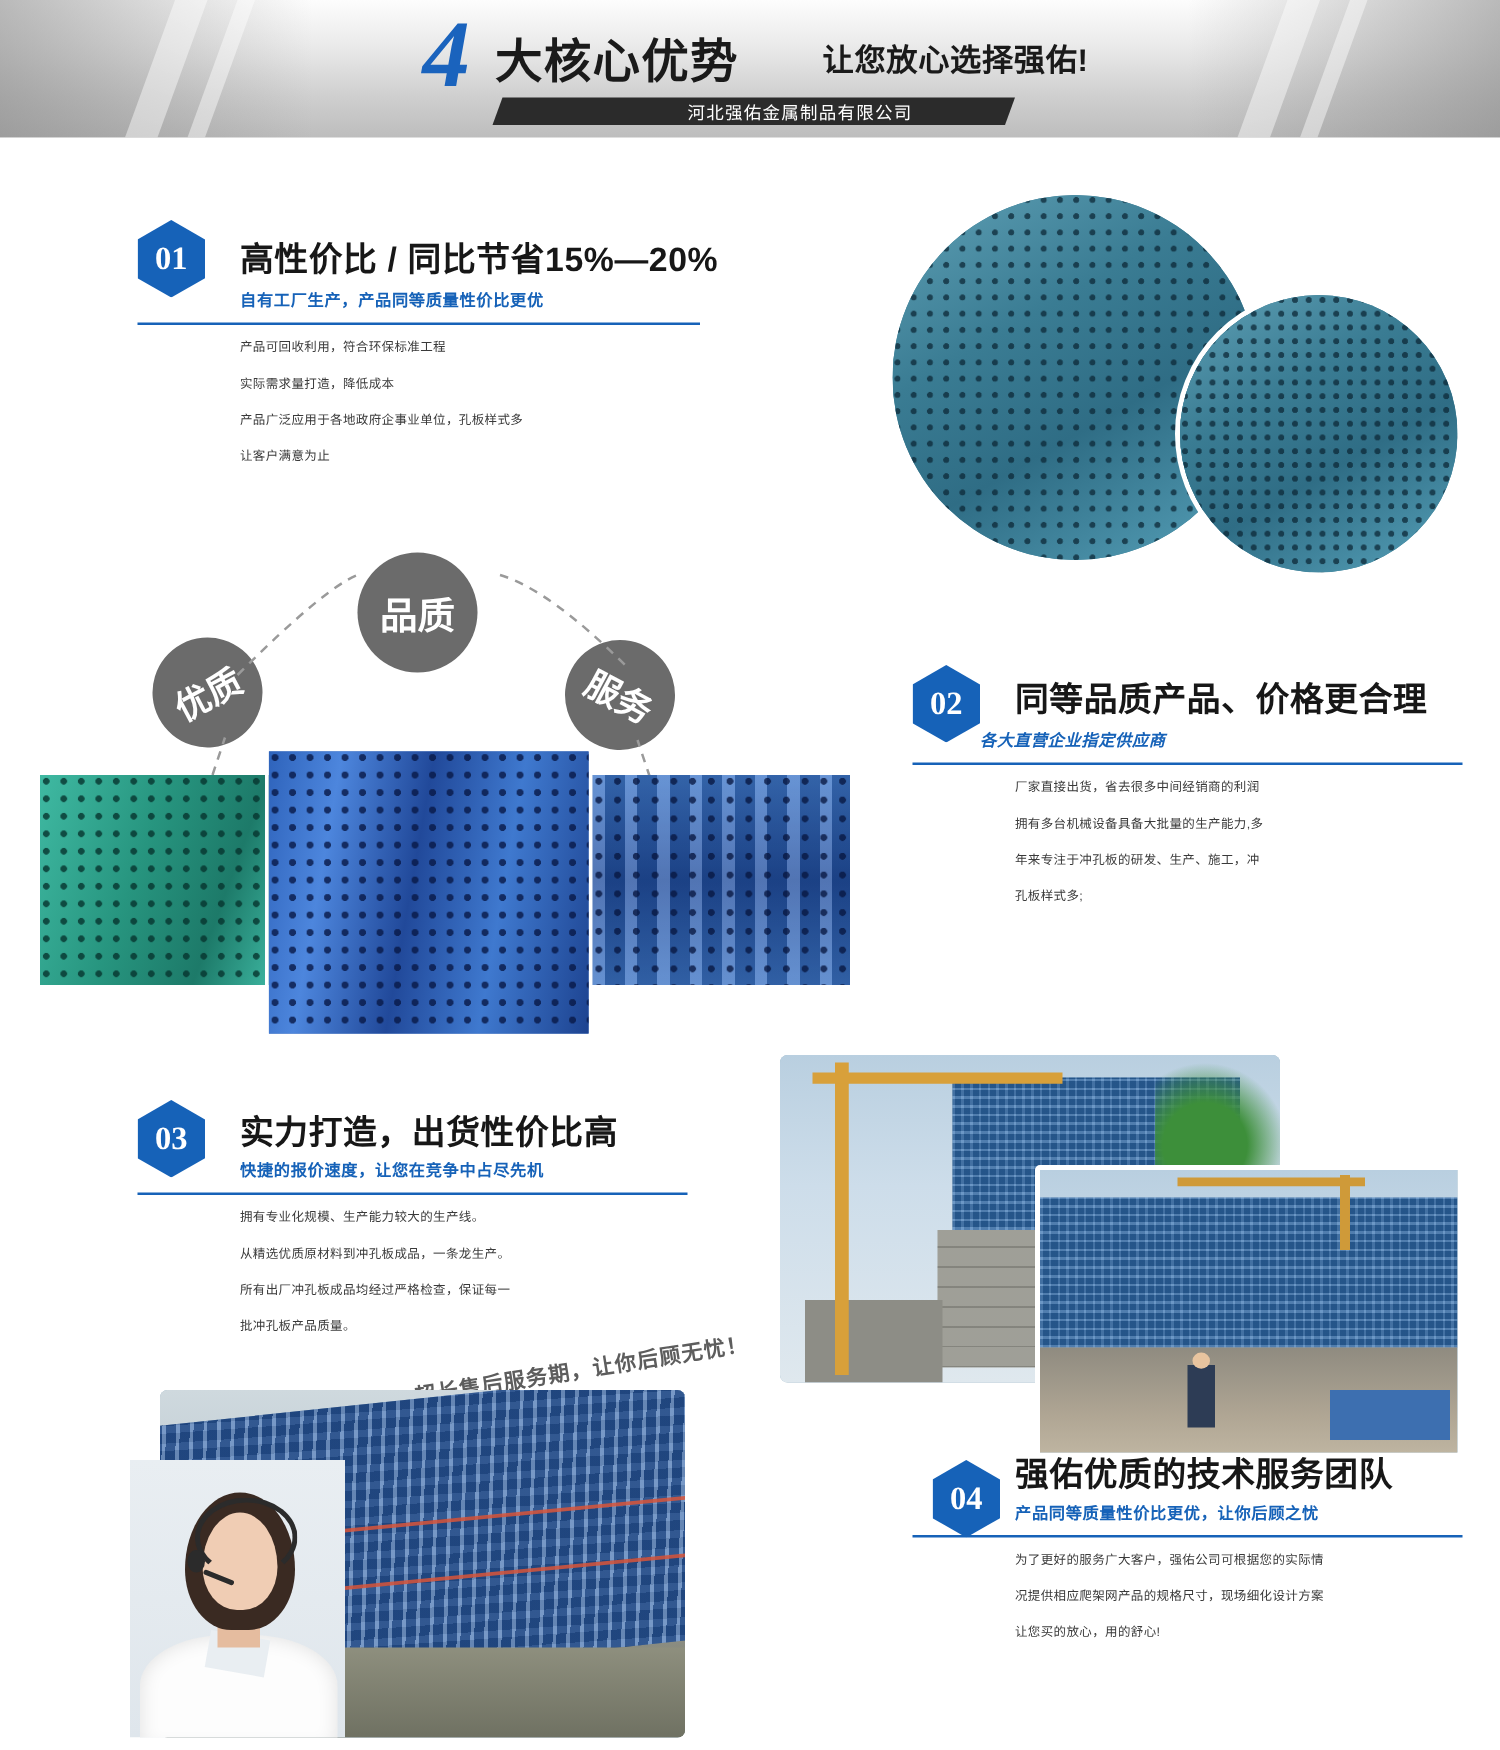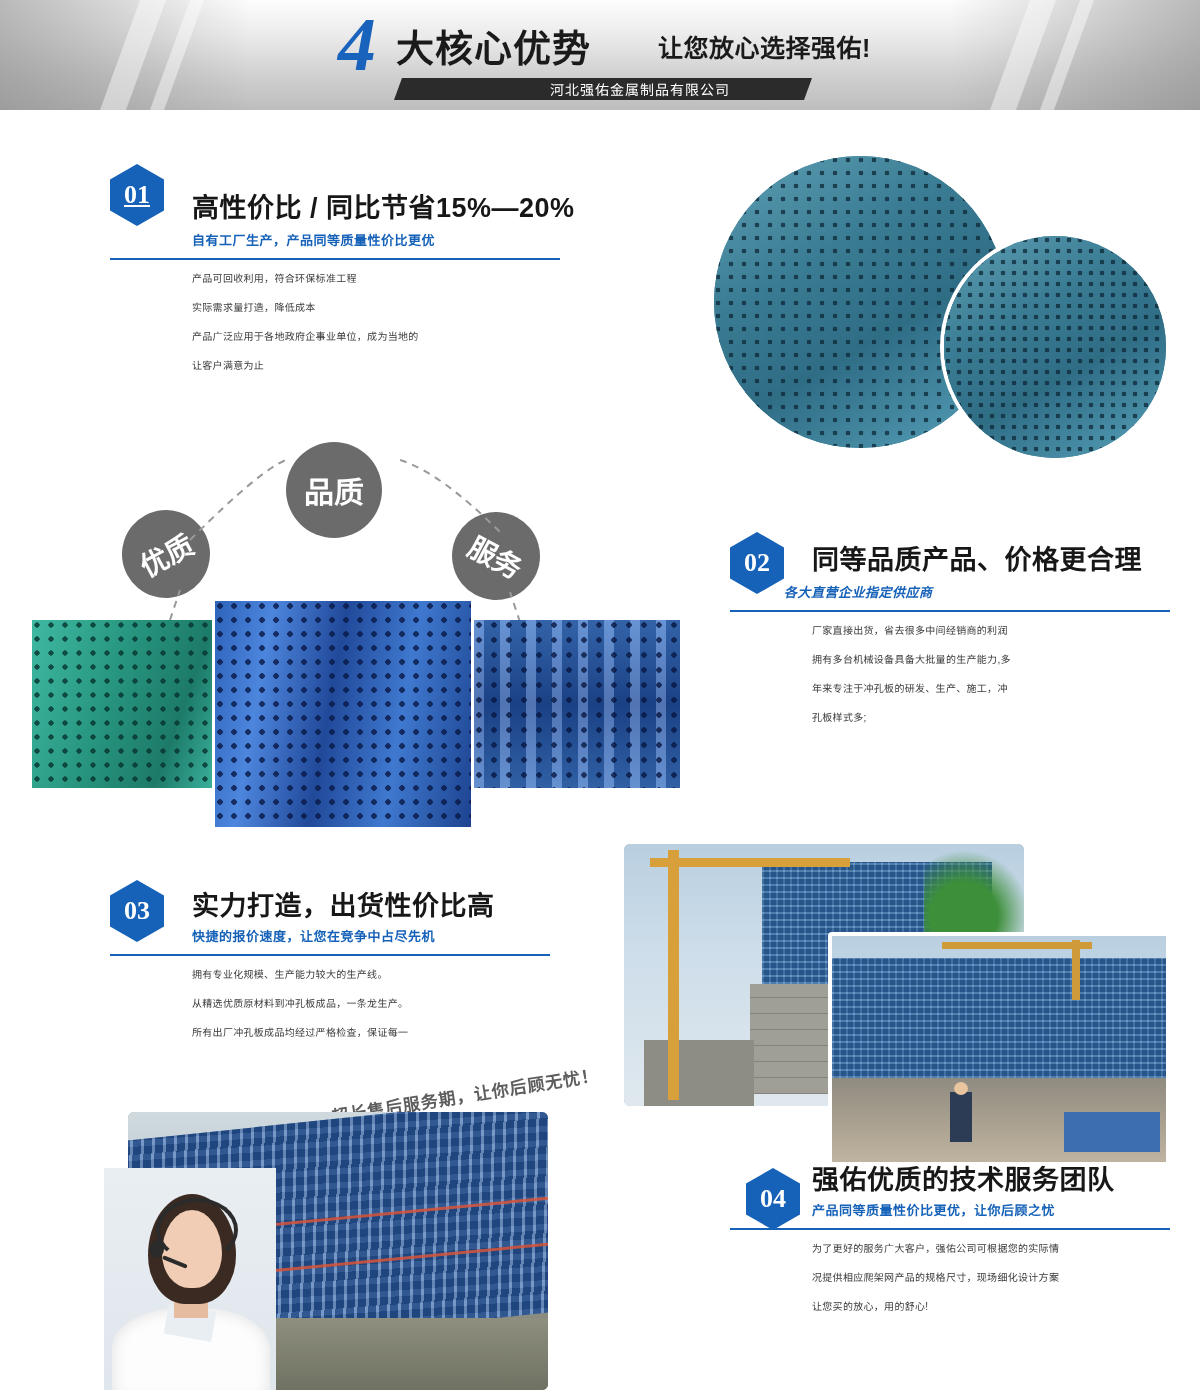--- a/index.html
+++ b/index.html
@@ -289,28 +289,28 @@
     <div class="hdr-stripe" style="left:1060px; width:14px;"></div>
 
     <div class="big-four">4</div>
     <div class="hdr-main">大核心优势</div>
     <div class="hdr-sub">让您放心选择强佑!</div>
     <div class="hdr-bar"></div>
     <div class="hdr-bar-text">河北强佑金属制品有限公司</div>
   </div>
 </div>
 
-<div class="badge" style="left:110px; top:164px;text-decoration:underline;">01</div>
+<div class="badge" style="left:110px; top:176px;">01</div>
 <div class="title-main" style="left:192px; top:186px;">高性价比 / 同比节省15%—20%</div>
 <div class="title-sub" style="left:192px; top:230px;">自有工厂生产，产品同等质量性价比更优</div>
 <div class="title-rule" style="left:110px; top:258px; width:450px;"></div>
 <div class="body-text" style="left:192px; top:264px;">
   <div>产品可回收利用，符合环保标准工程</div>
   <div>实际需求量打造，降低成本</div>
-  <div>产品广泛应用于各地政府企事业单位，成为当地的</div>
+  <div>产品广泛应用于各地政府企事业单位，孔板样式多</div>
   <div>让客户满意为止</div>
 </div>
 
 <div class="circ" style="left:710px; top:152px; width:300px; height:300px;">
   <div class="perf-a"></div>
   <div style="position:absolute; left:18px; top:352px; width:0; height:0;"></div>
 </div>
 <div class="circ" style="left:940px; top:232px; width:230px; height:230px;">
   <div class="perf-a" style="background-size:11px 11px, 100% 100%;"></div>
 </div>
@@ -353,20 +353,21 @@
 </div>
 
 <div class="badge" style="left:110px; top:880px;">03</div>
 <div class="title-main" style="left:192px; top:884px;">实力打造，出货性价比高</div>
 <div class="title-sub" style="left:192px; top:926px;">快捷的报价速度，让您在竞争中占尽先机</div>
 <div class="title-rule" style="left:110px; top:954px; width:440px;"></div>
 <div class="body-text" style="left:192px; top:960px;">
   <div>拥有专业化规模、生产能力较大的生产线。</div>
   <div>从精选优质原材料到冲孔板成品，一条龙生产。</div>
   <div>所有出厂冲孔板成品均经过严格检查，保证每一</div>
+  <div>批冲孔板产品质量。</div>
 </div>
 
 <div class="photo" style="left:624px; top:844px; width:400px; height:262px; border-radius:6px;">
   <div class="bld-sky">
     <div class="bld-mesh" style="left:138px; top:18px; width:230px; height:122px;"></div>
     <div class="bld-concrete" style="left:126px; top:140px; width:250px; height:110px;"></div>
     <div class="bld-concrete" style="left:20px; top:196px; width:110px; height:66px; background:#8d8d86;"></div>
     <div class="crane-mast" style="left:44px; top:6px; width:11px; height:250px;"></div>
     <div class="crane-arm" style="left:26px; top:14px; width:200px; height:9px;"></div>
     <div style="position:absolute; left:300px; top:0px; width:100px; height:120px; background:radial-gradient(circle at 40% 60%, #3d8f3a 0 36%, rgba(61,143,58,0) 70%);"></div>

